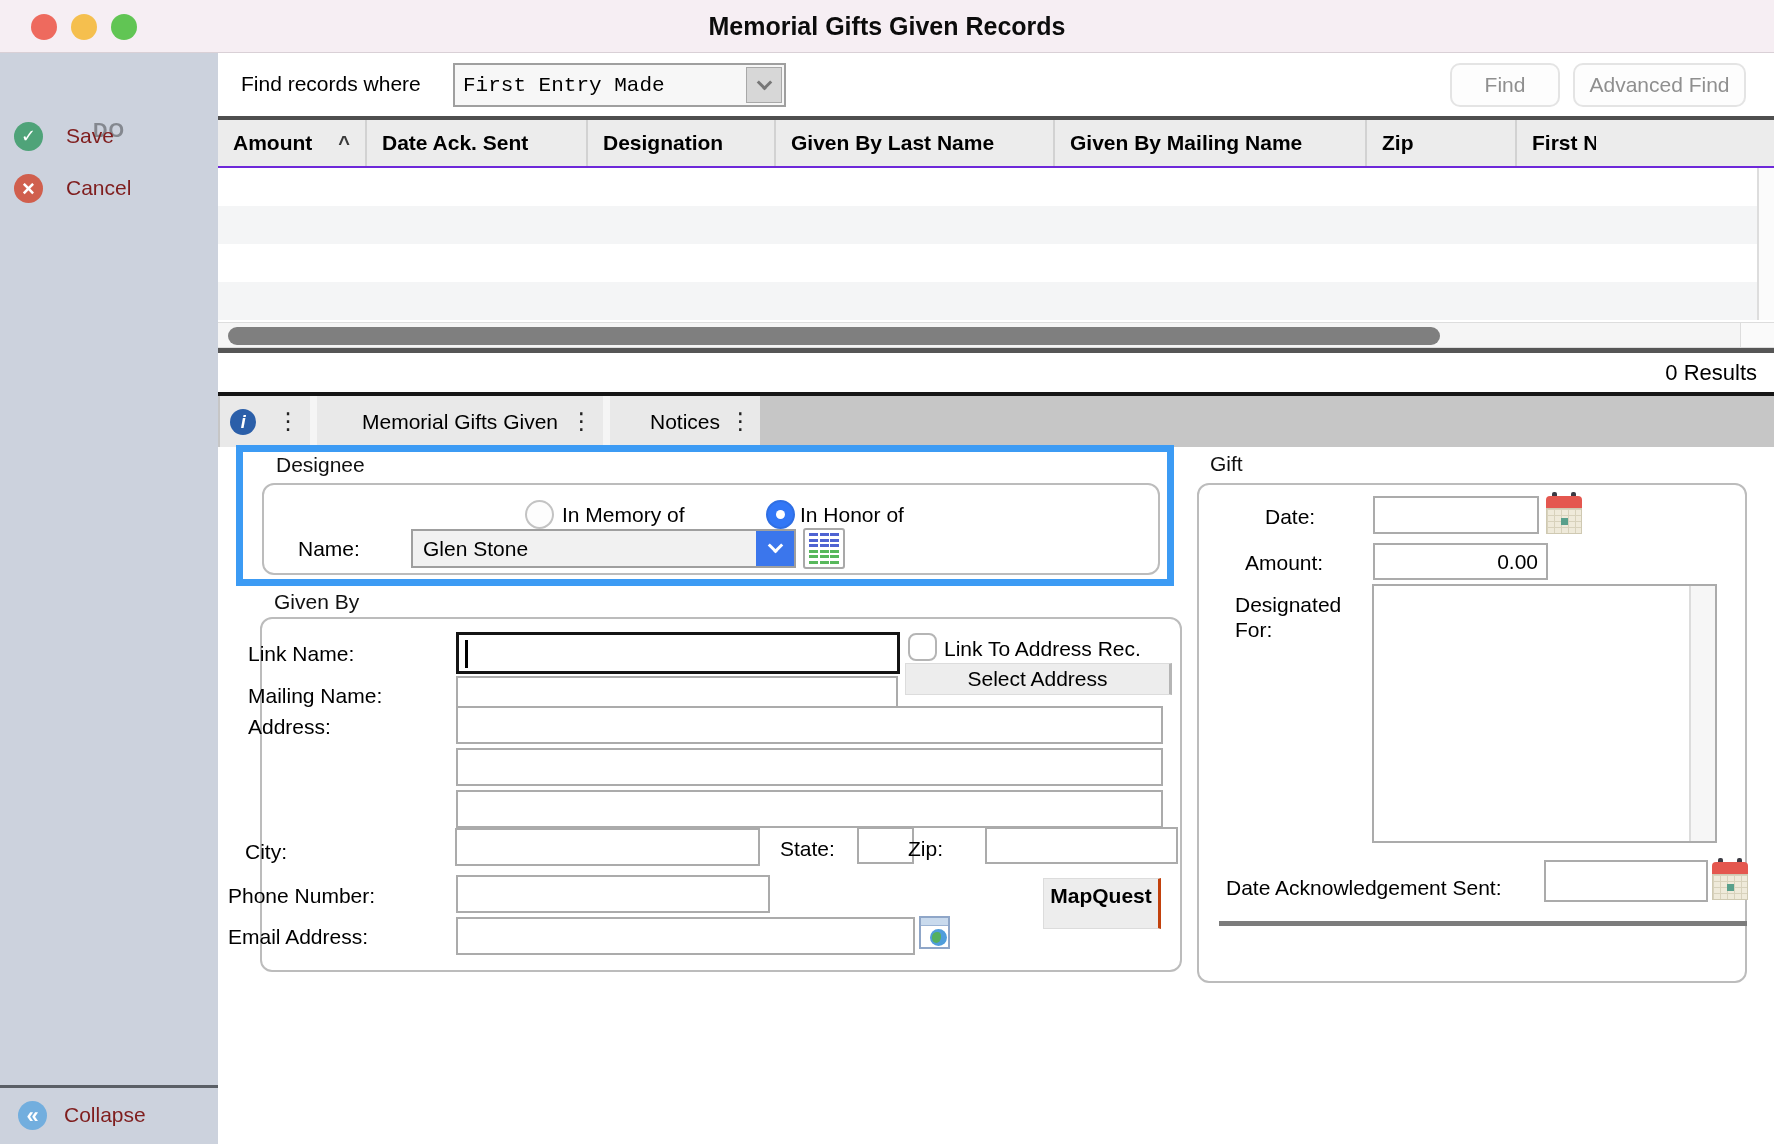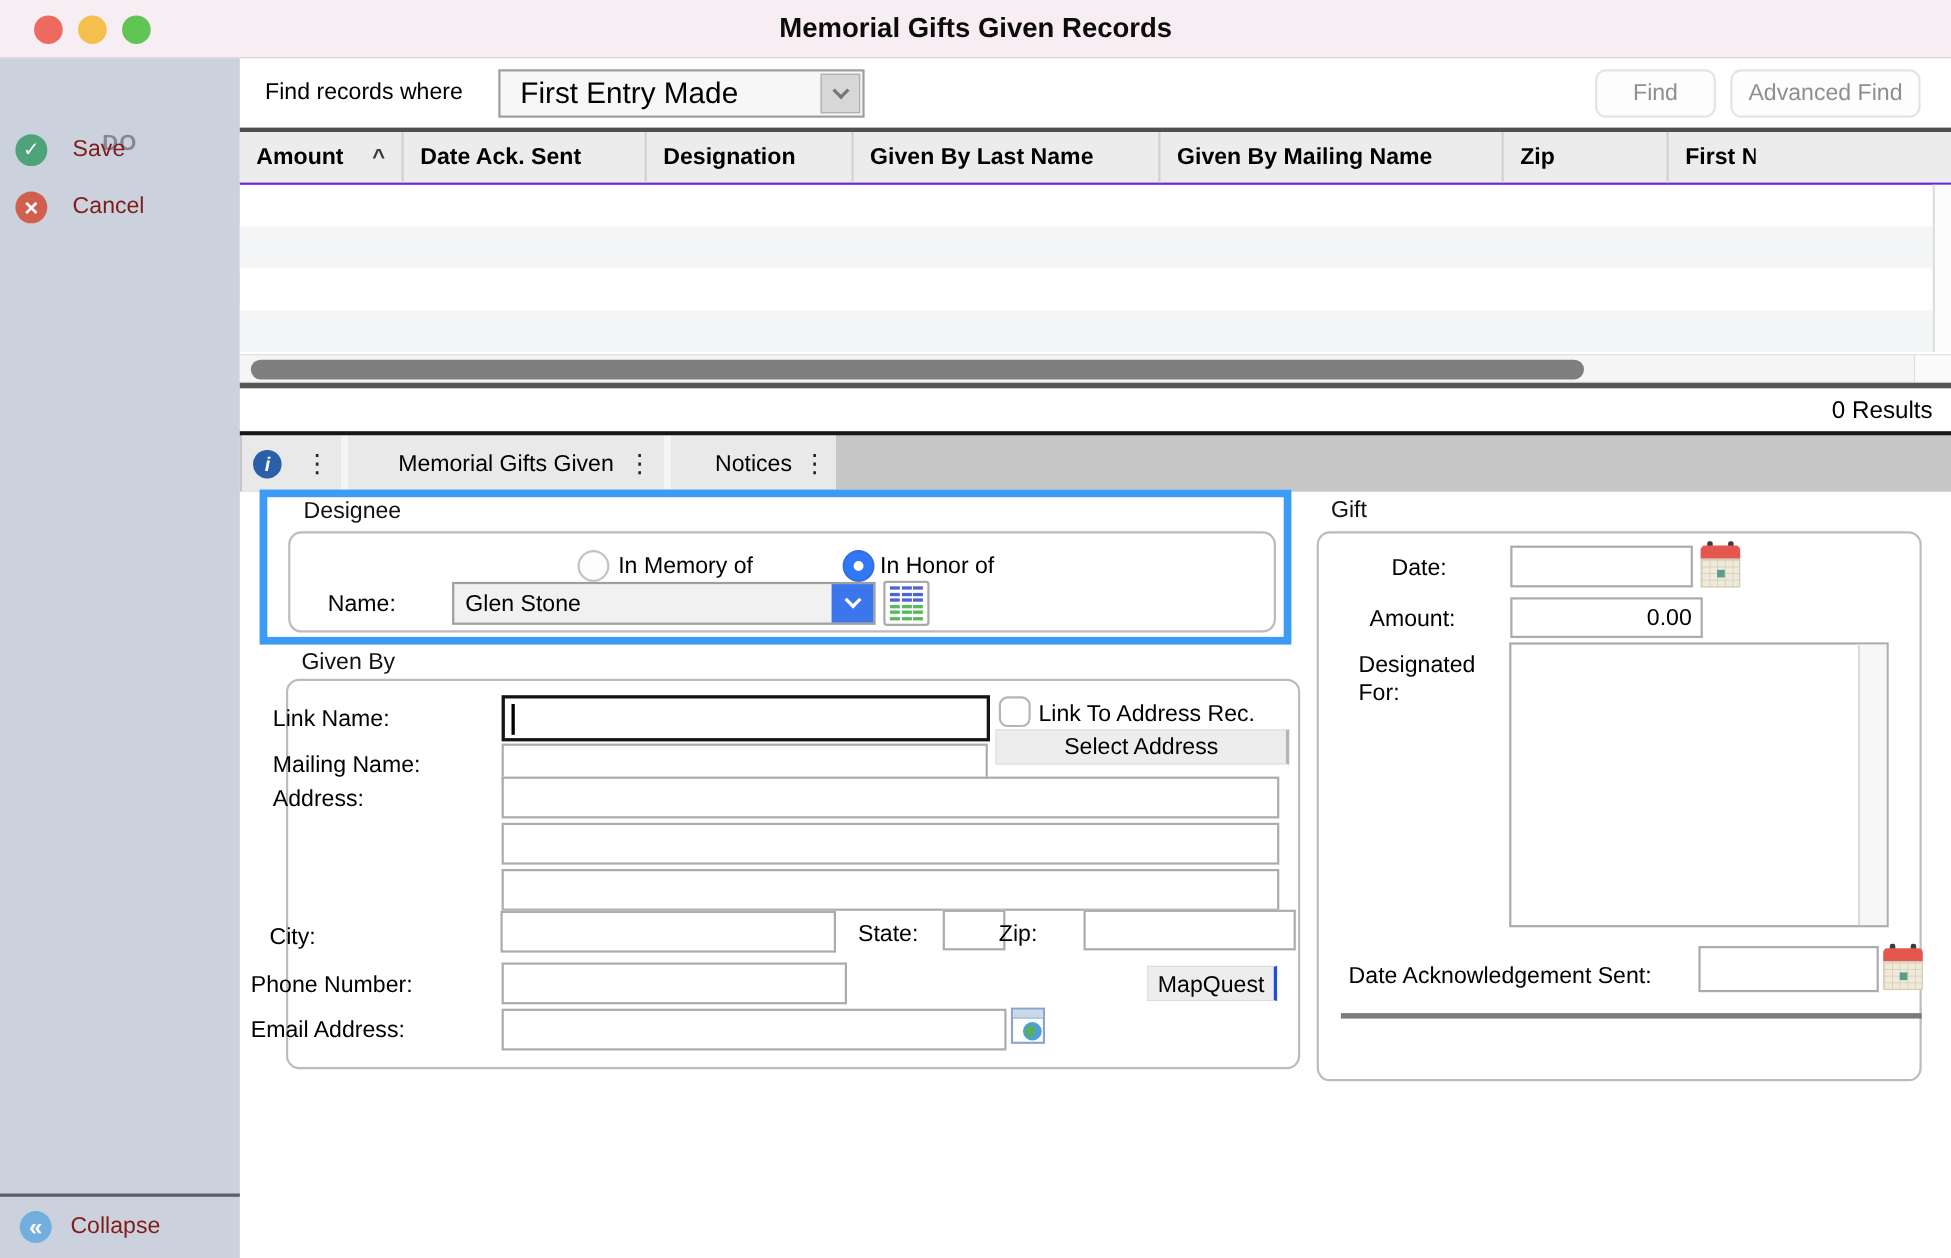--- a/index.html
+++ b/index.html
@@ -15,21 +15,21 @@
   .sidebar{position:absolute;left:0;top:53px;width:218px;height:1091px;background:#ccd2dd;}
   .do{position:absolute;left:0;top:66px;width:218px;text-align:center;font-size:20px;font-weight:bold;color:#84888f;letter-spacing:1px;}
   .side-item{position:absolute;left:0;width:218px;height:40px;cursor:default;}
   .side-circle{position:absolute;left:14px;top:0;width:29px;height:29px;border-radius:50%;color:#fff;text-align:center;font-size:18px;line-height:29px;font-weight:bold;}
   .side-label{position:absolute;left:66px;top:2px;font-size:21px;color:#7f1d1d;}
   .side-divider{position:absolute;left:0;top:1085px;width:218px;height:3px;background:#5a5f66;}
 
   
   .findlabel{position:absolute;left:241px;top:72px;font-size:21px;color:#000;}
   .dropdown{position:absolute;left:453px;top:63px;width:333px;height:44px;background:#f7f7f7;border:2px solid #9f9f9f;display:flex;align-items:center;}
-  .dropdown .txt{flex:1;padding-left:18px;font-size:27px;color:#000;white-space:nowrap;overflow:hidden;}
+  .dropdown .txt{flex:1;padding-left:8px;font-size:21px;color:#000;white-space:nowrap;overflow:hidden;font-family:Liberation Mono, monospace;}
   .dd-btn{width:36px;height:36px;margin-right:2px;background:#d7d7d7;border:1px solid #a8a8a8;display:flex;align-items:center;justify-content:center;}
   .chev{display:inline-block;width:11px;height:11px;border-right:3px solid #777;border-bottom:3px solid #777;transform:rotate(45deg);margin-top:-6px;}
   .chev.white{border-color:#fff;}
   .pillbtn{position:absolute;top:63px;height:44px;background:#fdfdfd;border:2px solid #e4e4e4;border-radius:10px;color:#8f8f8f;font-size:21px;text-align:center;line-height:40px;}
 
   
   .tbl-topline{position:absolute;left:218px;top:116px;width:1556px;height:4px;background:#4f4f4f;}
   .thead{position:absolute;left:218px;top:120px;width:1556px;height:48px;background:#ececec;border-bottom:2px solid #6d28d9;display:flex;overflow:hidden;}
   .th{height:48px;line-height:46px;font-size:21px;font-weight:bold;color:#000;padding-left:15px;border-left:2px solid #d2d2d2;white-space:nowrap;overflow:hidden;}
   .th:first-child{border-left:none;}
@@ -241,21 +241,21 @@
 
   <div class="rlabel" style="left:245px;top:840px;width:200px;">City:</div>
   <div class="field" style="left:455px;top:828px;width:305px;height:38px;"></div>
   <div class="rlabel" style="left:780px;top:837px;width:72px;">State:</div>
   <div class="field" style="left:857px;top:827px;width:57px;height:37px;"></div>
   <div class="rlabel" style="left:908px;top:837px;width:60px;">Zip:</div>
   <div class="field" style="left:985px;top:827px;width:193px;height:37px;"></div>
 
   <div class="rlabel" style="left:228px;top:884px;width:220px;">Phone Number:</div>
   <div class="field" style="left:456px;top:875px;width:314px;height:38px;"></div>
-  <div class="graybtn" style="left:1043px;top:878px;width:118px;height:32px;line-height:34px;border-right:3px solid #1d4ed8;">MapQuest</div>
+  <div class="graybtn" style="left:1043px;top:878px;width:118px;height:51px;line-height:34px;border-right:3px solid #c2410c;font-weight:bold;">MapQuest</div>
 
   <div class="rlabel" style="left:228px;top:925px;width:220px;">Email Address:</div>
   <div class="field" style="left:456px;top:917px;width:459px;height:38px;"></div>
   <div class="webicon">
     <div class="bar"></div>
       <div class="globe"></div>
   </div>
 
   <div class="grouplabel" style="left:1206px;top:452px;">Gift</div>
   <div class="fieldset" style="left:1197px;top:483px;width:550px;height:500px;"></div>

